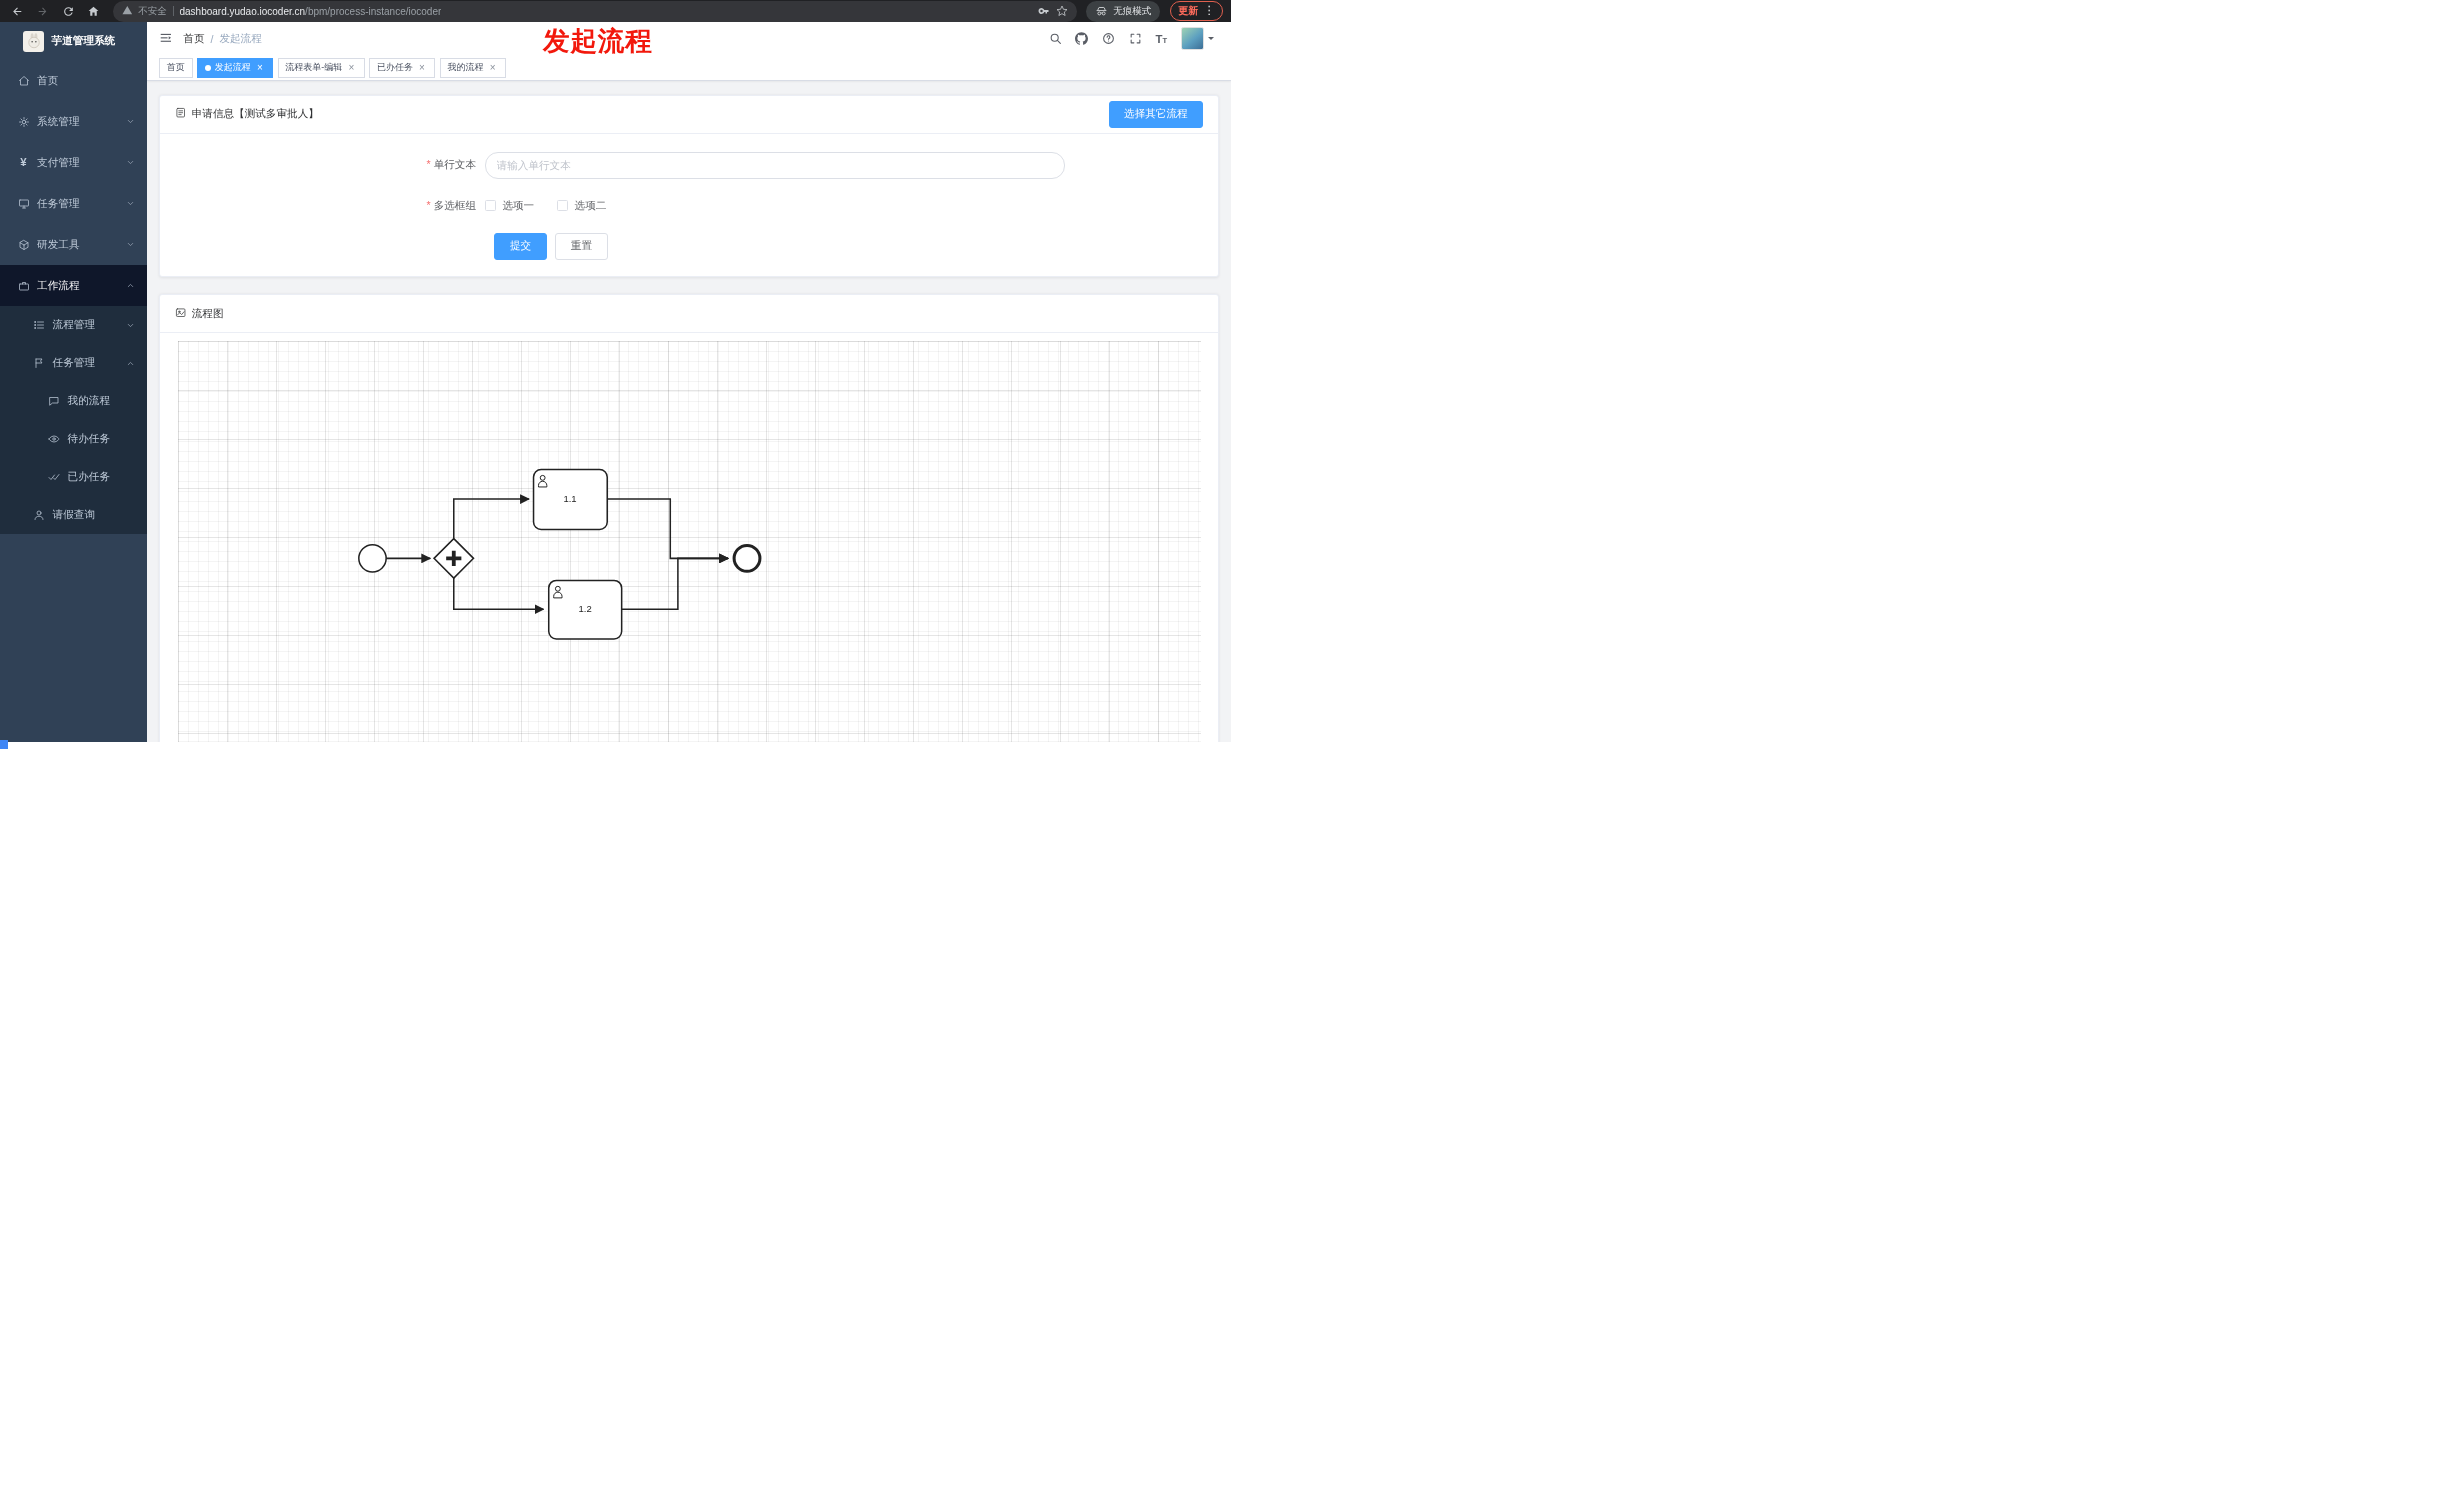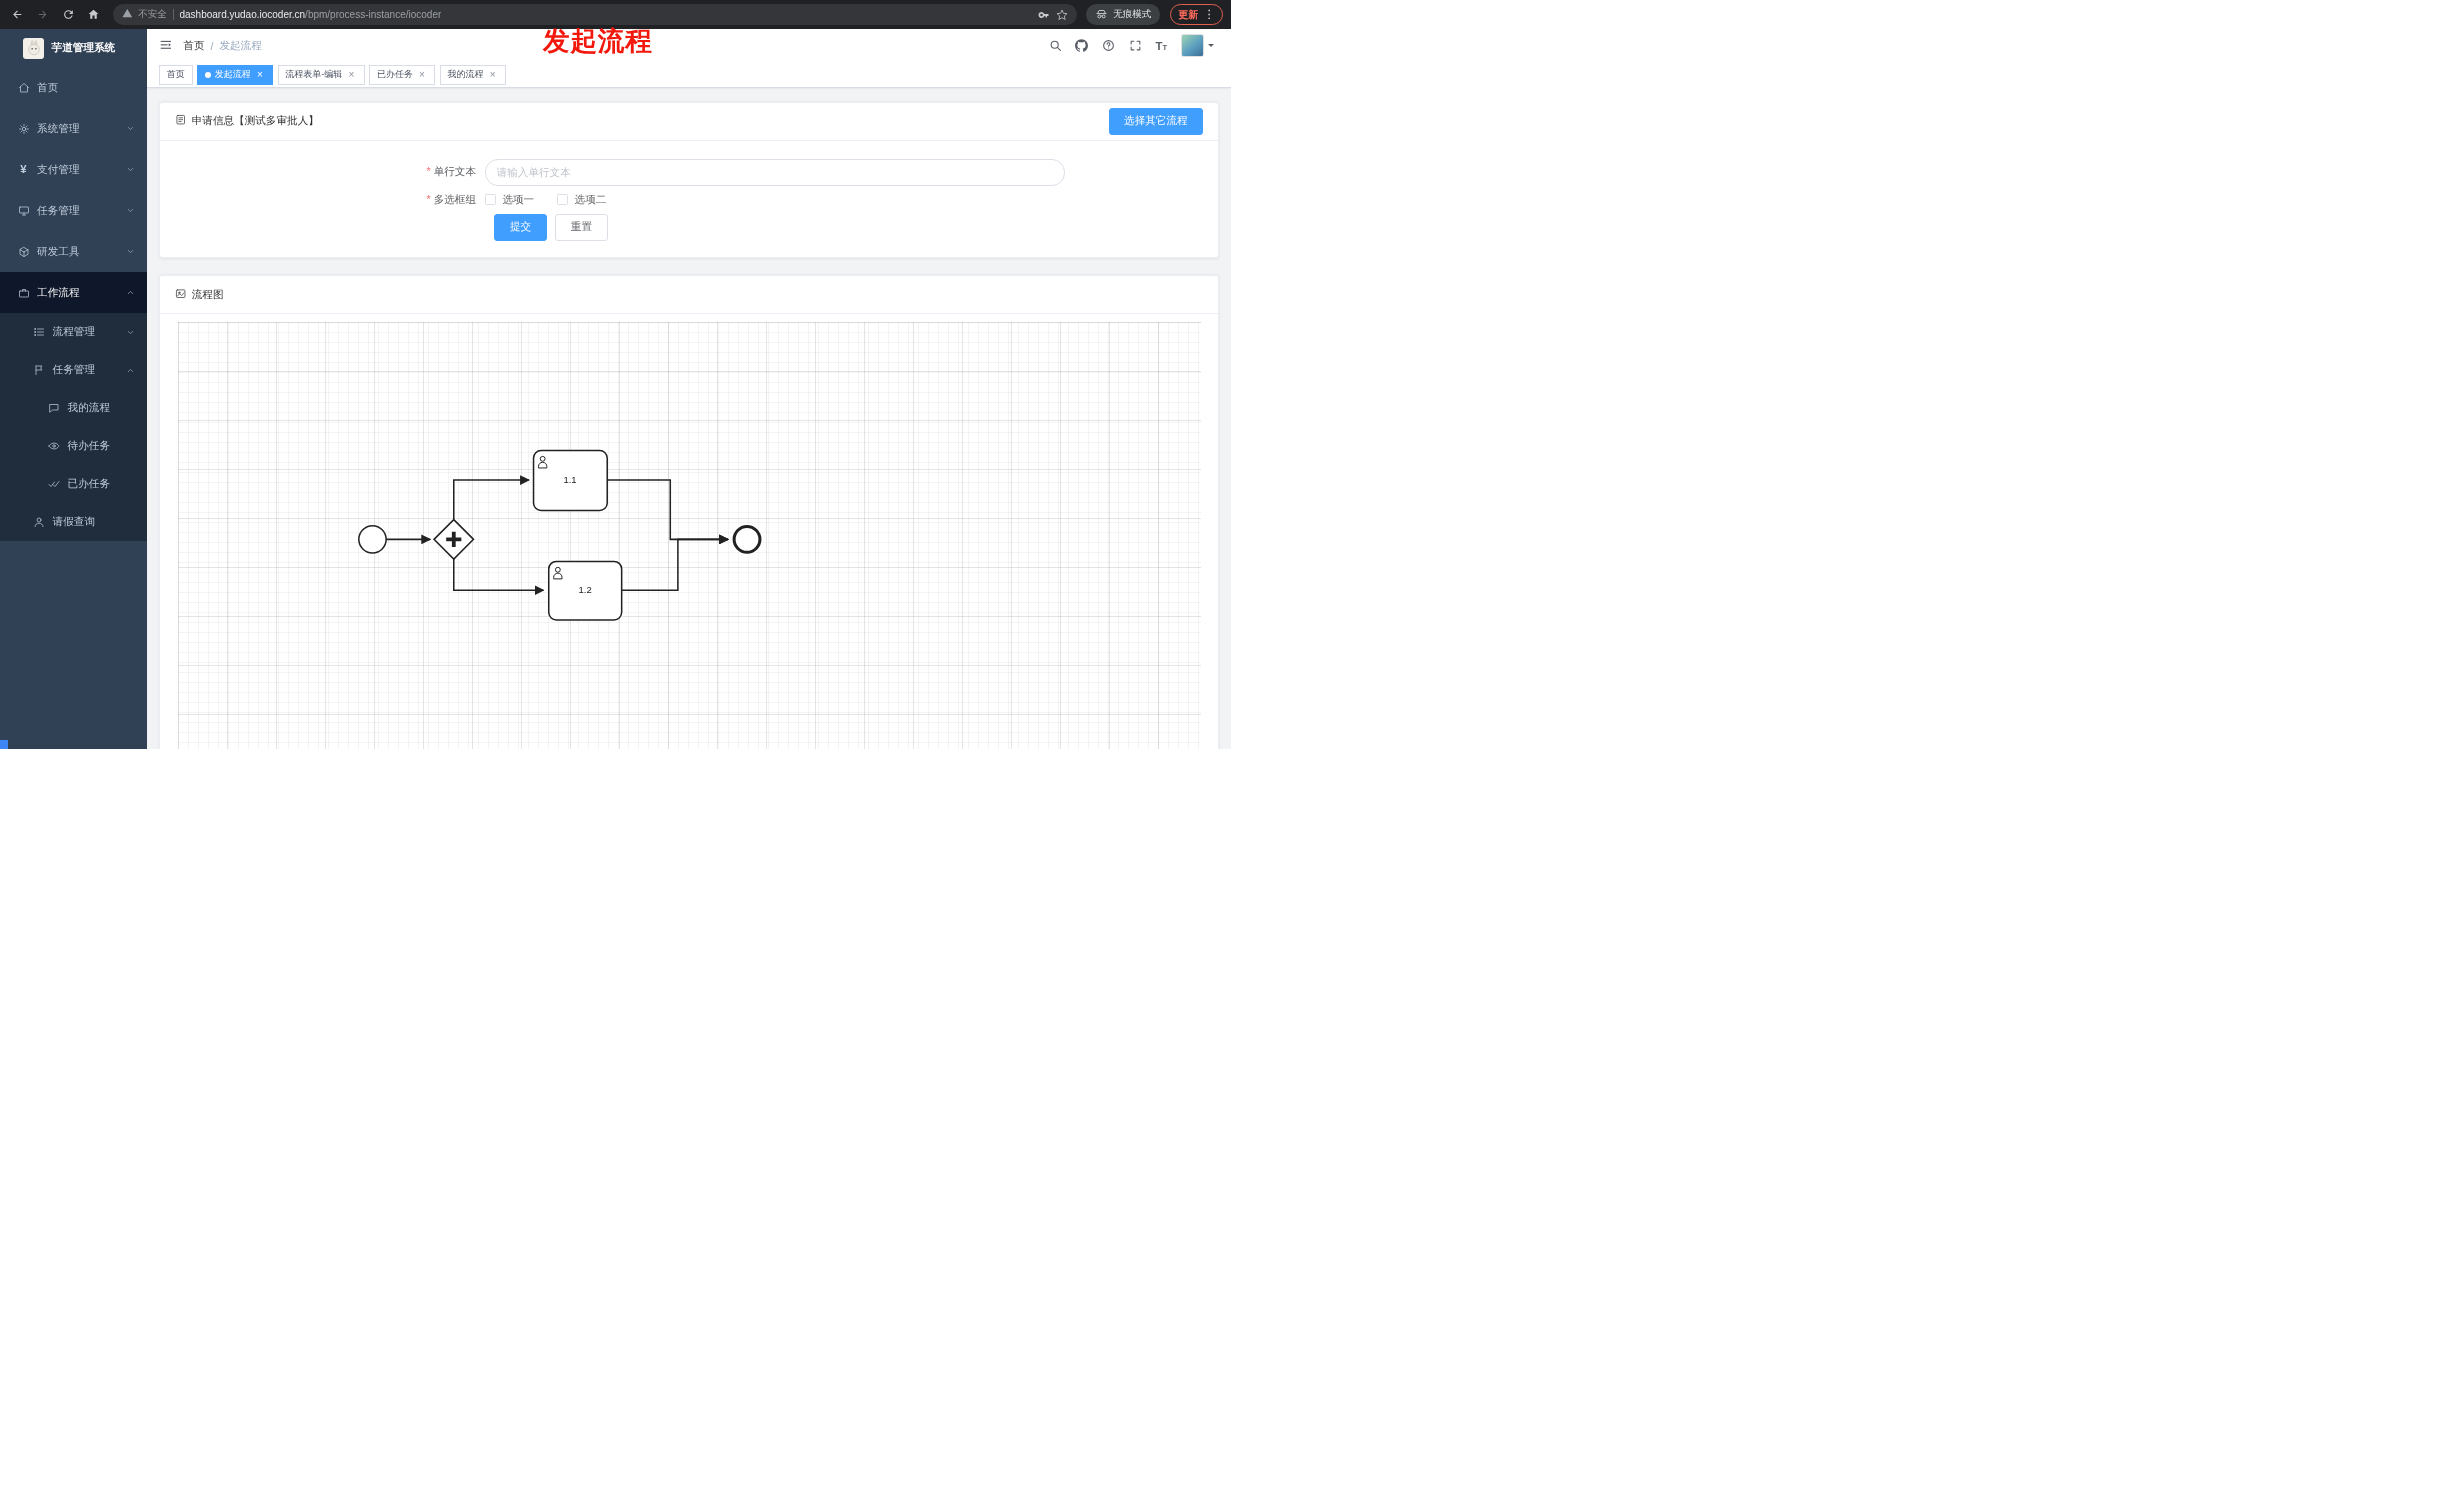--- a/index.html
+++ b/index.html
@@ -1,20 +1,20 @@
 <!DOCTYPE html>
 <html style="font-size:12px"><head>
 <meta charset="utf-8">
 <style>
   *{margin:0;padding:0;box-sizing:border-box}
   html,body{width:1231px;height:749px;overflow:hidden}
   body{font-family:"Liberation Sans","DejaVu Sans",sans-serif;font-size:10.6px;color:#303133;background:#fff;position:relative}
 
   
-  .browser-bar{height:29px;background:#202124;display:flex;align-items:center;padding:0 7.6px;gap:4.6px}
+  .browser-bar{height:22px;background:#202124;display:flex;align-items:center;padding:0 7.6px;gap:4.6px}
   .nav-btn{width:20.5px;height:20.5px;border-radius:50%;display:flex;align-items:center;justify-content:center;cursor:pointer}
   .nav-btn svg{width:13px;height:13px;fill:#c6cace}
   .nav-btn.dim svg{fill:#63666a}
   .omnibox{flex:1;height:21px;background:#35363a;border-radius:10.6px;display:flex;align-items:center;padding:0 9px;gap:6px;min-width:0;margin:0 4.6px;cursor:text}
   .warn-ic svg{width:10.6px;height:10.6px;fill:#9aa0a6}
   .sec-label{font-size:9.5px;color:#9aa0a6;white-space:nowrap}
   .om-div{width:0.8px;height:10.6px;background:#5f6368}
   .url{font-size:10px;white-space:nowrap;overflow:hidden}
   .url .domain{color:#e8eaed}
   .url .path{color:#9aa0a6}
@@ -77,21 +77,21 @@
   .tag.active .close{color:#fff}
 
   
   .content{flex:1;overflow:hidden;padding:13.7px 12px}
   .card{background:#fff;border:0.8px solid #ebeef5;border-radius:3px;box-shadow:0 0.8px 3px rgba(0,21,41,.08)}
   .card-header{display:flex;align-items:center;gap:5.3px;padding:3px 15px;border-bottom:0.8px solid #ebeef5;font-size:10.6px;color:#303133;min-height:38px}
   .card-header .cicon svg{width:11.4px;height:11.4px;fill:none;stroke:#303133;stroke-width:1.5;stroke-linecap:round;stroke-linejoin:round}
   .choose-btn{margin-left:auto;background:#409eff;border:0.8px solid #409eff;color:#fff;font-size:10.6px;height:27px;padding:0 14.4px;border-radius:3px;cursor:pointer;font-family:inherit}
 
   .form{padding:18px 0 16.7px}
-  .frow{display:flex;align-items:center;margin-bottom:7px}
+  .frow{display:flex;align-items:center;margin-bottom:20px}
   .flabel{flex:0 0 325px;text-align:right;padding-right:9px;color:#606266;font-size:10.6px;white-space:nowrap}
   .req{color:#f56c6c;margin-right:3px}
   .el-input{width:580px;height:27px;border:0.8px solid #dcdfe6;border-radius:13px;display:flex;align-items:center;padding:0 10.6px;background:#fff}
   .el-input input{border:none;outline:none;width:100%;font-size:10.6px;color:#606266;background:transparent;font-family:inherit}
   .el-input input::placeholder{color:#c0c4cc}
   .cbgroup{display:flex;align-items:center;gap:23px}
   .cb{display:flex;align-items:center;gap:6.8px;color:#606266;cursor:pointer}
   .cbbox{width:10.6px;height:10.6px;border:0.8px solid #dcdfe6;border-radius:1.5px;background:#fff;flex-shrink:0}
   .btnrow{margin-left:334px;display:flex;gap:7.6px}
   .btn{height:27px;padding:0 15px;border-radius:3px;font-size:10.6px;display:inline-flex;align-items:center;justify-content:center;cursor:pointer;border:0.8px solid #dcdfe6;background:#fff;color:#606266;font-family:inherit}

